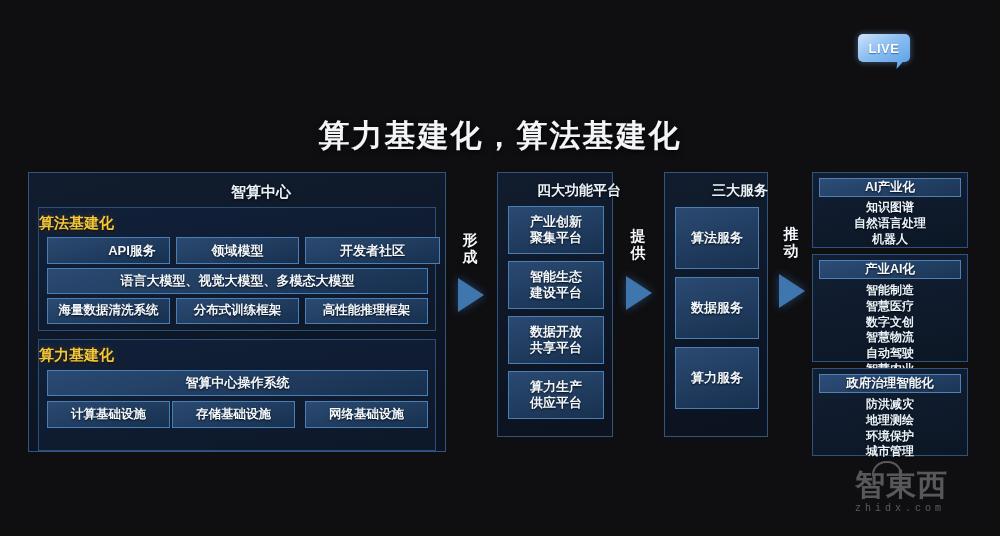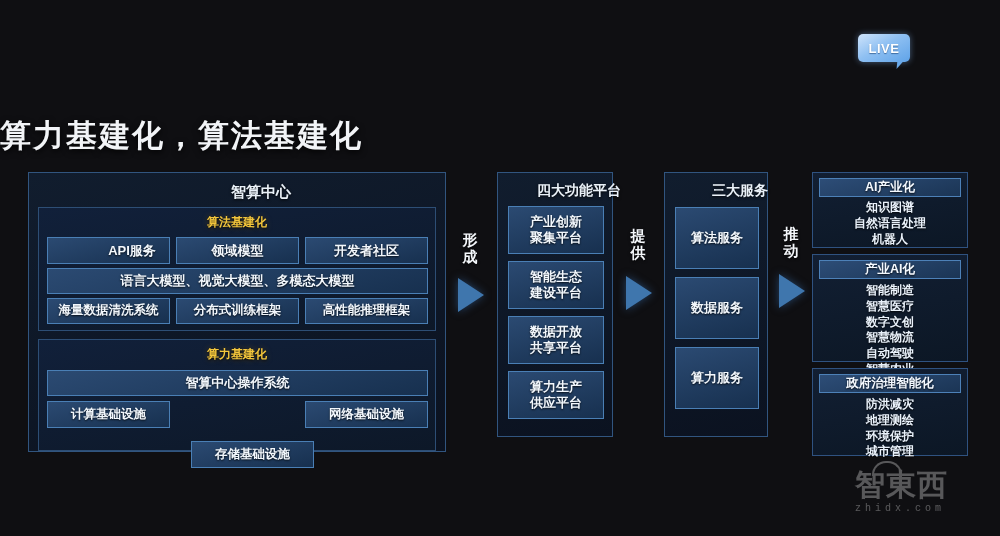--- a/index.html
+++ b/index.html
@@ -32,20 +32,21 @@
     width:0;height:0;
     border-left:7px solid #6aa9e9;
     border-bottom:9px solid transparent;
     border-top:0 solid transparent;
     transform:skewX(-6deg);
   }
 
   
   .main-title{
     position:absolute;left:0;top:115px;width:1000px;
+    text-align:center;
     font-size:31px;font-weight:bold;color:#f2f4f7;
     letter-spacing:2px;
     text-shadow:0 2px 6px rgba(0,0,0,.9);
   }
   .outer-panel{
     position:absolute;
     background:linear-gradient(165deg,#111d2e 0%,#0b1220 100%);
     border:1px solid #31557f;
     box-sizing:border-box;
   }
@@ -56,21 +57,21 @@
   }
 
   
   .group{
     position:absolute;
     border:1px solid #2d4e75;
     background:linear-gradient(170deg,#11203a 0%,#0d1828 100%);
     box-sizing:border-box;
   }
   .gold-head{
-    text-align:center;font-weight:bold;font-size:12px;
+    text-align:left;font-weight:bold;font-size:15px;
     color:#f3c63c;
     text-shadow:0 1px 3px rgba(0,0,0,.9), 0 0 6px rgba(200,140,20,.35);
   }
 
   
   .cell{
     position:absolute;box-sizing:border-box;
     border:1px solid #4a7fb5;
     background:linear-gradient(165deg,#2a4straight 0%,#1a3busy 100%);
     background:linear-gradient(165deg,#2b4a72 0%,#17304f 100%);
@@ -154,37 +155,37 @@
   <div class="outer-panel" style="left:28px;top:172px;width:418px;height:280px;">
 
     <div class="panel-title" style="position:absolute;left:0;top:10px;width:100%;font-size:15px;">智算中心</div>
 
     <div class="group" style="left:9px;top:34px;width:398px;height:124px;">
 
       <div class="gold-head" style="position:absolute;left:0;top:6px;width:100%;">算法基建化</div>
 
       <div class="cell" style="left:8px;top:29px;width:123px;height:27px;font-size:13px;padding-left:47px;">API服务</div>
       <div class="cell" style="left:137px;top:29px;width:123px;height:27px;font-size:13px;">领域模型</div>
-      <div class="cell" style="left:266px;top:29px;width:123px;height:27px;font-size:13px;">开发者社区</div>
+      <div class="cell" style="left:266px;top:29px;width:135px;height:27px;font-size:13px;">开发者社区</div>
 
       <div class="cell" style="left:8px;top:60px;width:381px;height:26px;font-size:13px;">语言大模型、视觉大模型、多模态大模型</div>
 
       <div class="cell" style="left:8px;top:90px;width:123px;height:26px;font-size:12.5px;">海量数据清洗系统</div>
       <div class="cell" style="left:137px;top:90px;width:123px;height:26px;font-size:12.5px;">分布式训练框架</div>
       <div class="cell" style="left:266px;top:90px;width:123px;height:26px;font-size:12.5px;">高性能推理框架</div>
     </div>
 
     <div class="group" style="left:9px;top:166px;width:398px;height:112px;">
 
       <div class="gold-head" style="position:absolute;left:0;top:6px;width:100%;">算力基建化</div>
 
       <div class="cell" style="left:8px;top:30px;width:381px;height:26px;font-size:13px;">智算中心操作系统</div>
 
       <div class="cell" style="left:8px;top:61px;width:123px;height:27px;font-size:12.5px;">计算基础设施</div>
-      <div class="cell" style="left:152px;top:61px;width:123px;height:27px;font-size:12.5px;margin-top:40px;">存储基础设施</div>
+      <div class="cell" style="left:133px;top:61px;width:123px;height:27px;font-size:12.5px;">存储基础设施</div>
       <div class="cell" style="left:266px;top:61px;width:123px;height:27px;font-size:12.5px;">网络基础设施</div>
     </div>
   </div>
 
   <div class="arrow-wrap" style="left:456px;top:232px;width:40px;height:90px;">
     <div class="arrow-label" style="left:4px;top:0px;">
       <span>形</span><br>
       <span>成</span>
     </div>
     <div class="arrow-tri" style="left:2px;top:46px;"></div>

